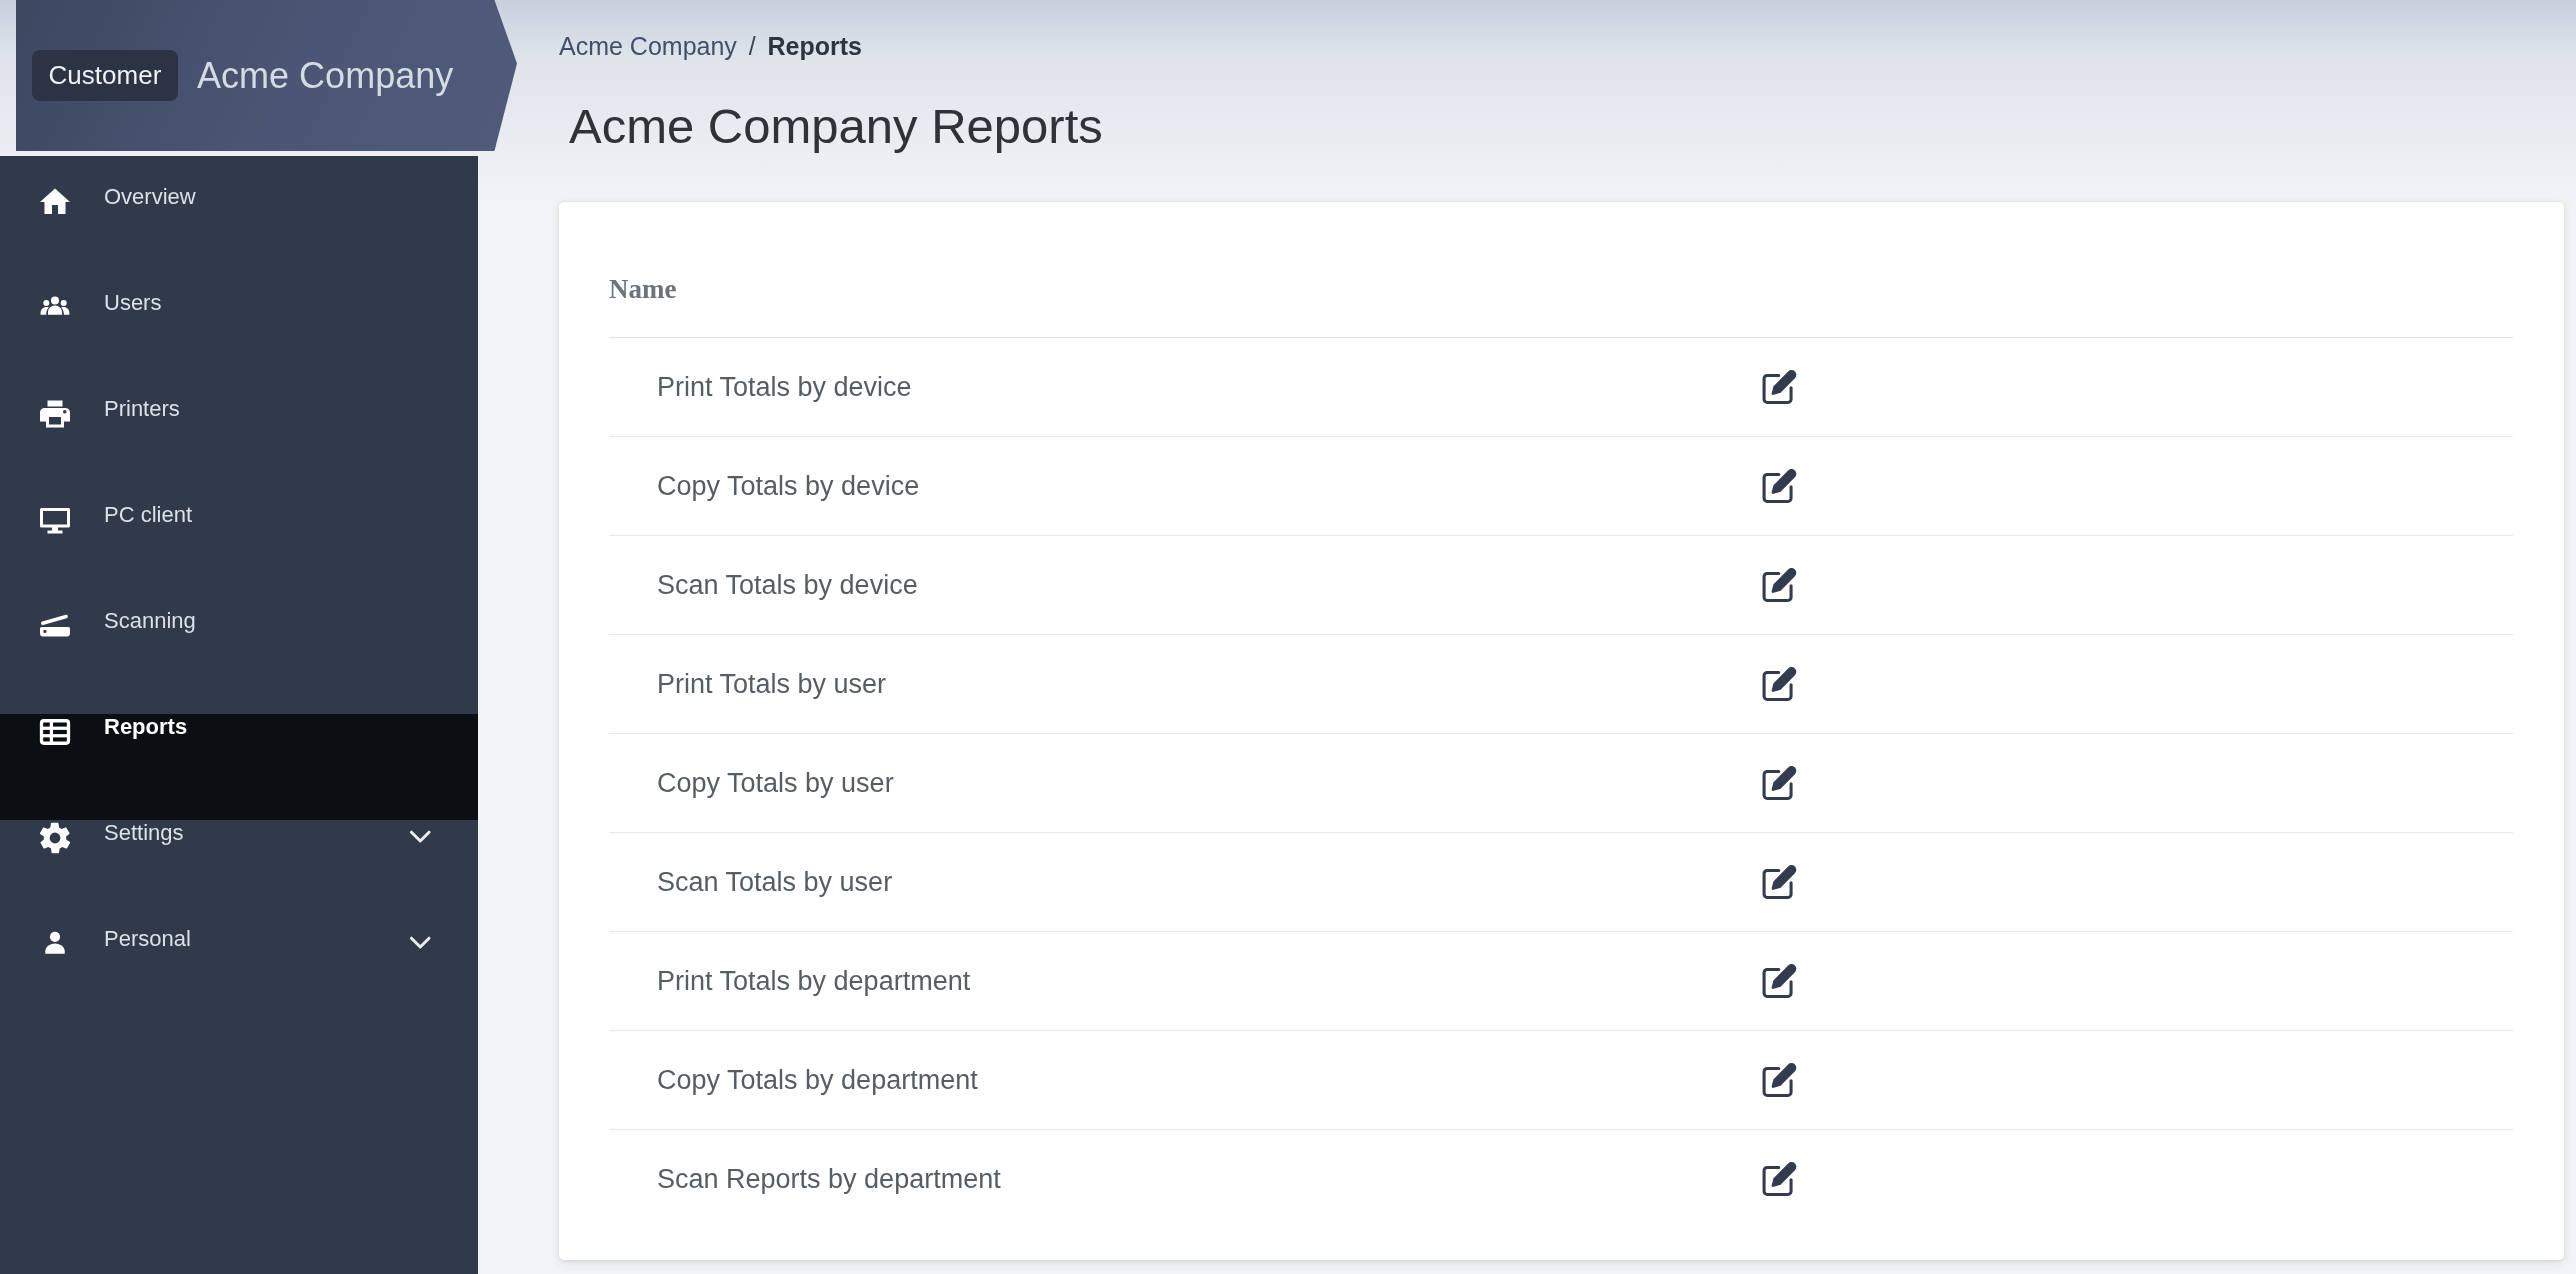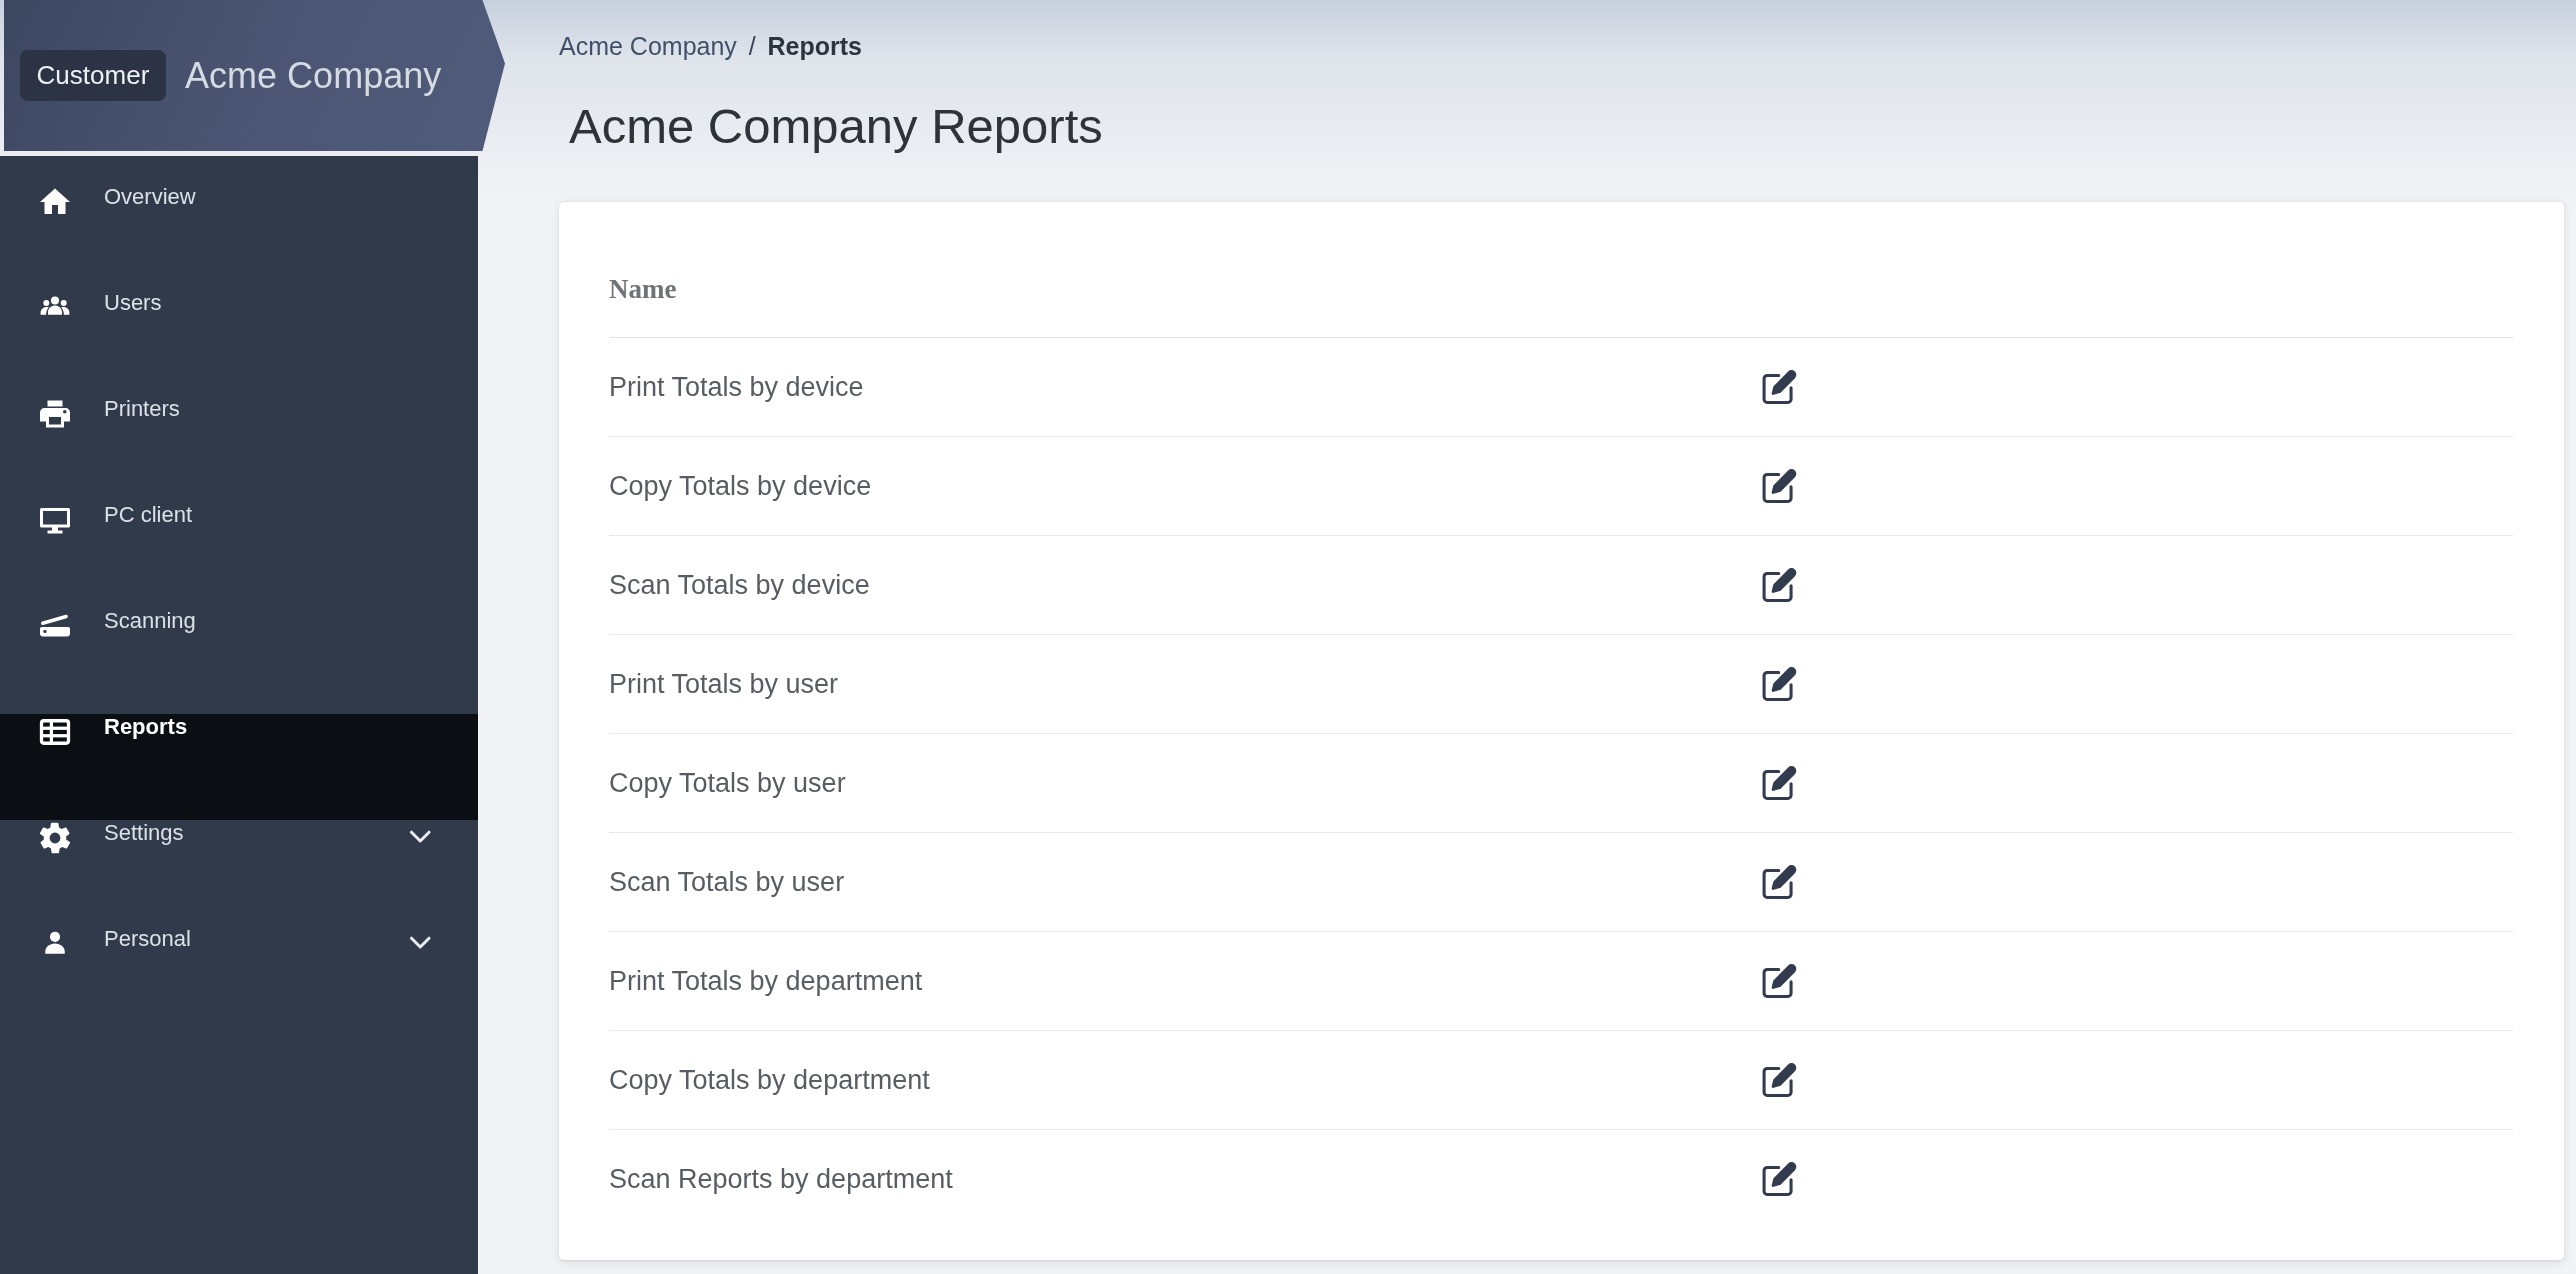--- a/index.html
+++ b/index.html
@@ -57,21 +57,21 @@
     width: 32.5px; height: 32.5px;
     color: #e9edf2;
     flex: none;
     display: flex; align-items: center; justify-content: center;
   }
   .nav-item .chevron svg { width: 100%; height: 100%; }
 
   
   .banner {
     position: absolute;
-    top: 0; left: 4px;
+    top: 0; left: 16px;
     width: 501px; height: 151px;
     background: linear-gradient(115deg, #3e4760 0%, #4c5674 55%, #505a7a 100%);
     clip-path: polygon(0 0, 95.5% 0, 100% 42%, 95.5% 100%, 0 100%);
     display: flex;
     align-items: center;
     padding-left: 16.3px;
     box-sizing: border-box;
   }
   .customer-badge {
     background: #2c3344;
@@ -136,21 +136,21 @@
   .trow {
     position: relative;
     height: 98px;
     display: flex;
     align-items: center;
     border-bottom: 1.6px solid #e5e7ea;
     font-size: 27px;
     color: #575d63;
   }
   .trow:last-child { border-bottom: none; }
-  .report-name { white-space: nowrap; }
+  .report-name { white-space: nowrap; margin-left: 48px; }
   .edit-btn {
     position: absolute;
     left: 1152px; top: 50%;
     transform: translateY(-50%);
     width: 37px; height: 37px;
     background: none; border: none; padding: 0;
     cursor: pointer;
     color: #333c4e;
     display: flex; align-items: center; justify-content: center;
   }

